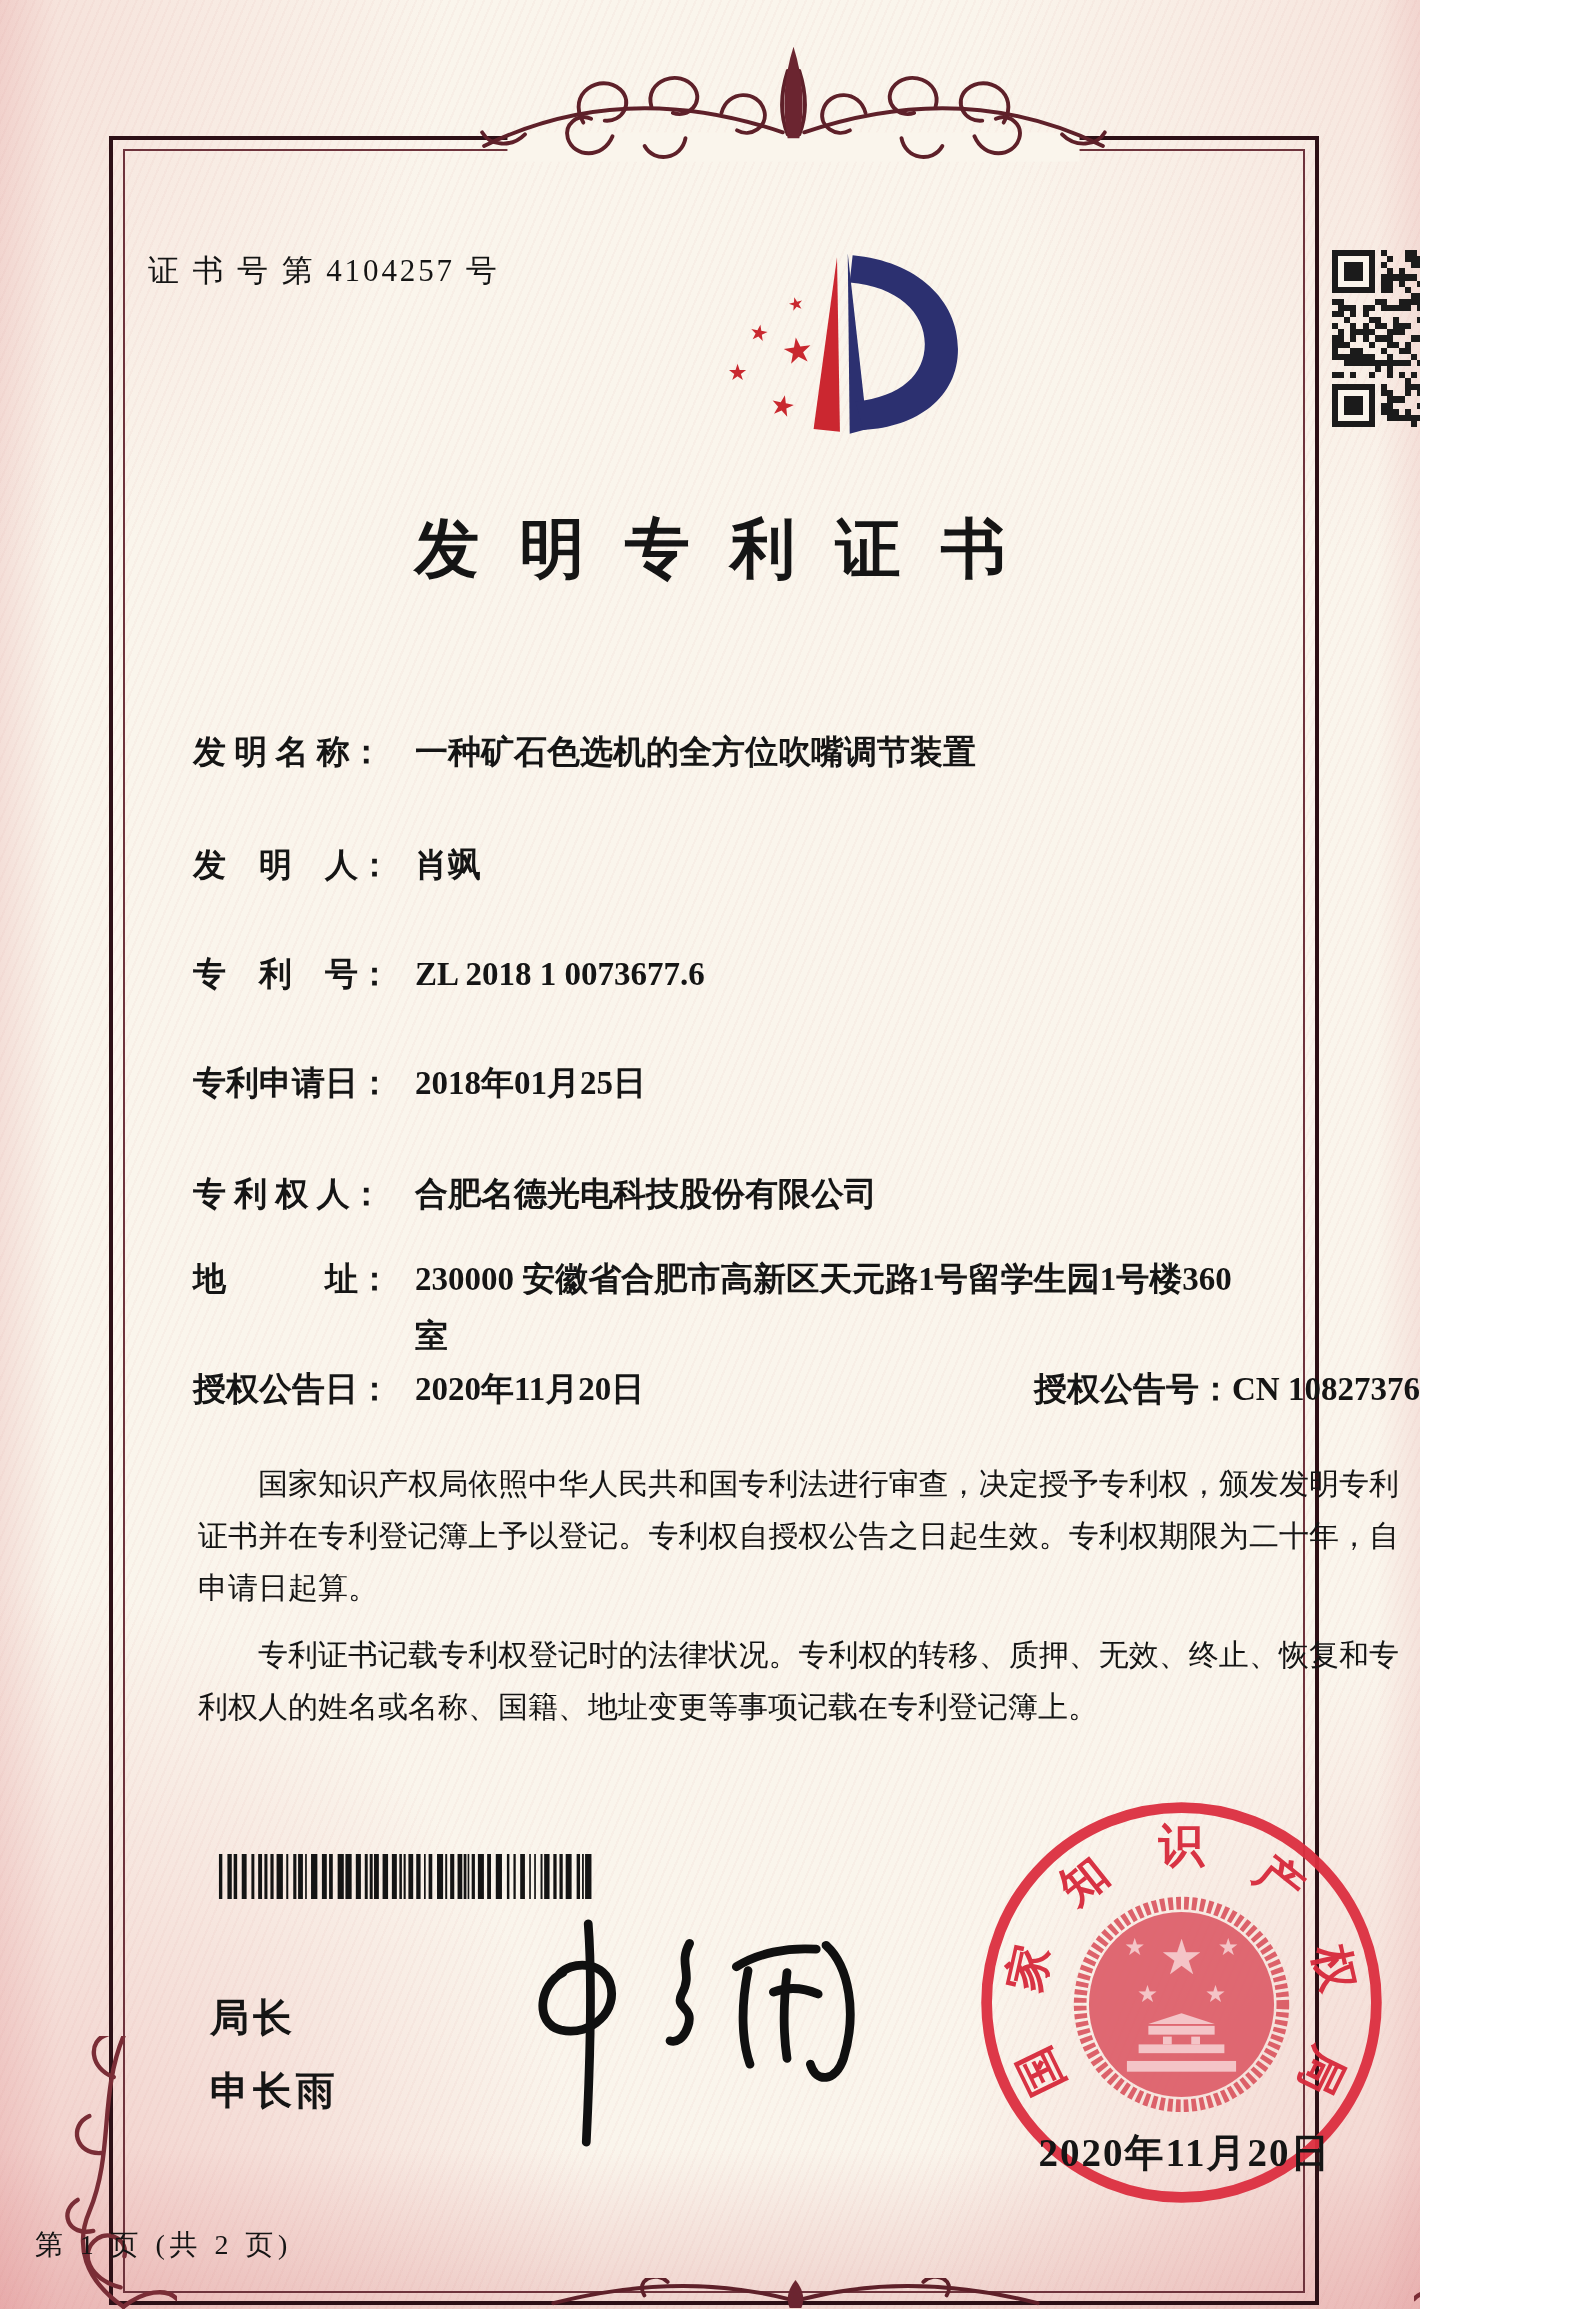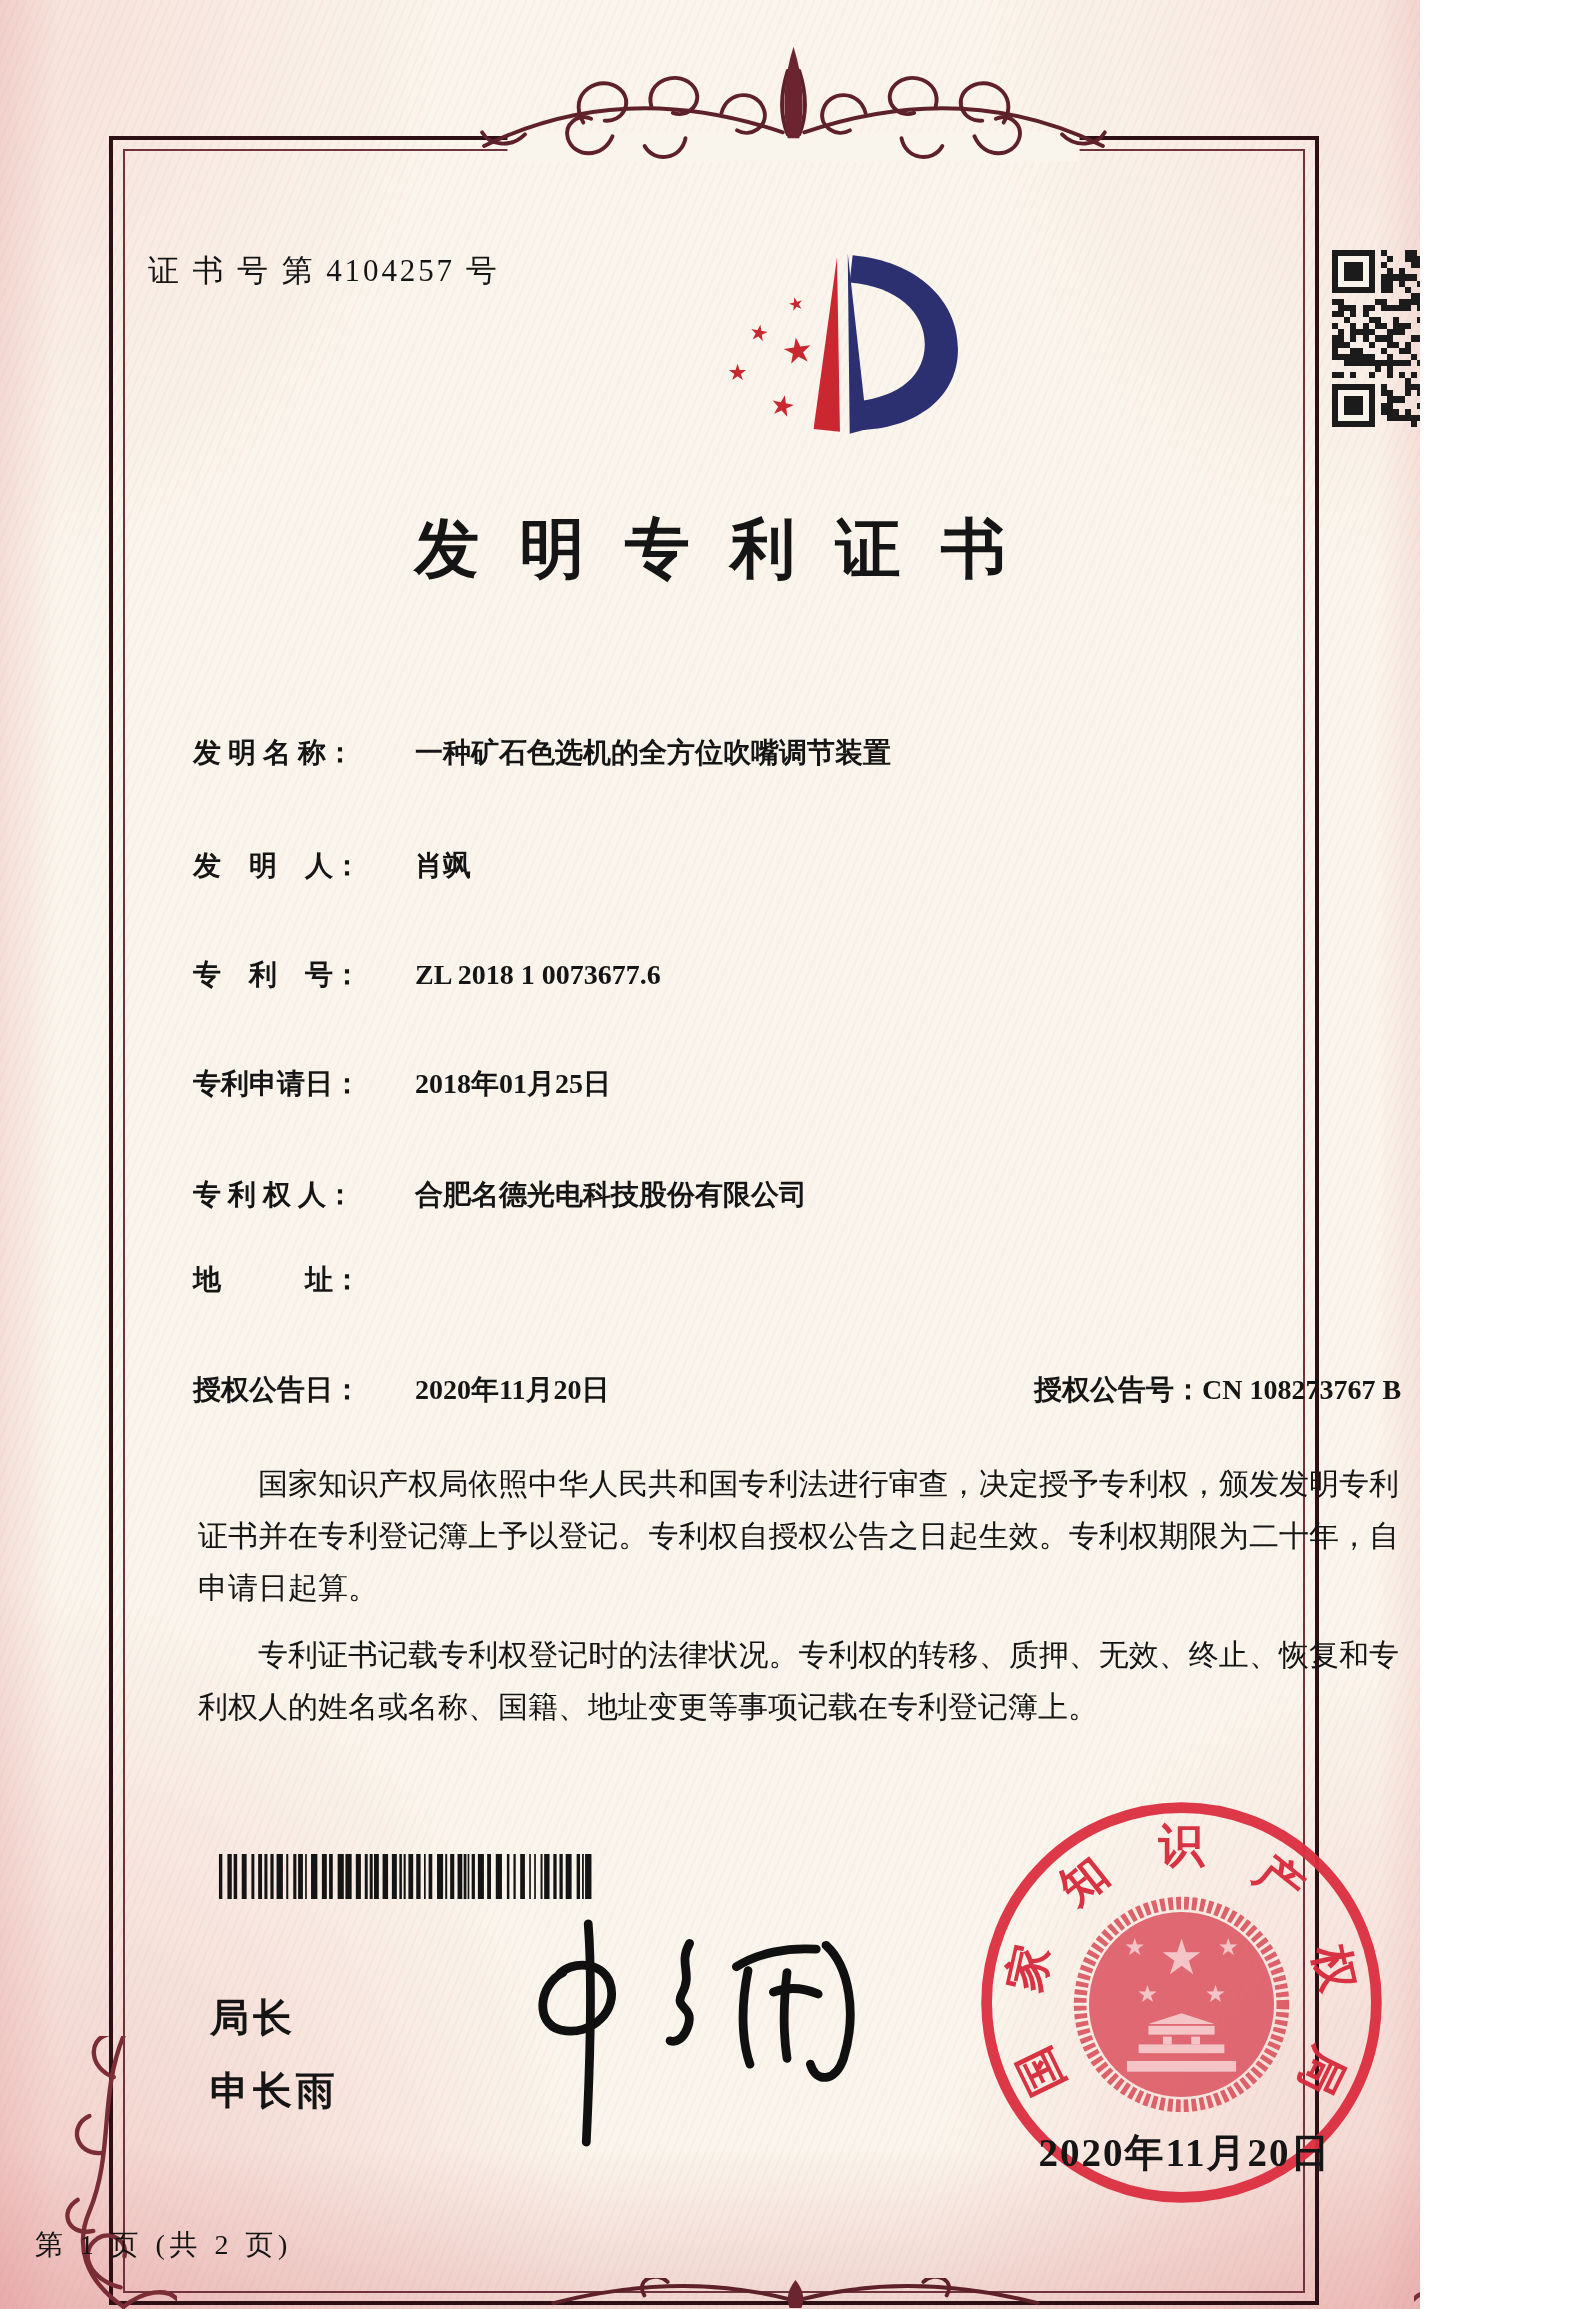--- a/index.html
+++ b/index.html
@@ -20,21 +20,21 @@
   .texture{position:absolute;inset:0;pointer-events:none;z-index:1;
     background:repeating-linear-gradient(113deg, rgba(205,120,120,.05) 0 2px, rgba(0,0,0,0) 2px 7.8px);}
   .frame-outer{position:absolute;left:109px;top:136px;right:101px;bottom:3.9px;border:4.9px solid #2d1016;z-index:2;}
   .frame-inner{position:absolute;left:123px;top:149px;right:115px;bottom:15.6px;border:2px solid #6e333c;z-index:2;}
   .ornament{position:absolute;z-index:3;}
   .cert-no{position:absolute;left:148px;top:250px;font-size:31px;letter-spacing:2.9px;white-space:pre;z-index:4;}
   .logo{position:absolute;left:671px;top:226px;width:293px;height:239px;z-index:4;}
   .qr{position:absolute;left:1332px;top:250px;width:177px;height:177px;z-index:4;}
   .title{position:absolute;left:0;right:0;top:505px;text-align:center;font-size:65px;font-weight:700;
     letter-spacing:.62em;text-indent:.62em;z-index:4;}
-  .field-row{position:absolute;left:193px;right:146px;display:flex;font-size:28px;font-weight:600;z-index:4;line-height:57px;}
+  .field-row{position:absolute;left:193px;right:146px;display:flex;font-size:33px;font-weight:600;z-index:4;line-height:57px;}
   .flabel{flex:0 0 222px;white-space:pre;}
   .fvalue{white-space:pre-line;flex:1;}
   .pair2{position:absolute;left:841px;top:0;display:flex;white-space:pre;}
   .paras{position:absolute;left:183px;top:1443px;width:1231px;font-size:30px;line-height:52px;
     text-align:justify;z-index:4;font-weight:500;}
   .paras p{margin:15px;text-indent:2em;}
   .barcode{position:absolute;left:217px;top:1854px;width:380px;height:45px;z-index:4;}
   .director{position:absolute;left:210px;font-size:39px;font-weight:600;z-index:4;
     font-family:"Liberation Sans","DejaVu Sans",sans-serif;letter-spacing:3.9px;}
   .signature{position:absolute;left:444px;top:1916px;width:458px;height:234px;z-index:5;}
@@ -480,20 +480,22 @@
   <div class="field-row" style="top:1055px">
     <span class="flabel">专利申请日：</span>
     <span class="fvalue">2018年01月25日</span>
   </div>
   <div class="field-row" style="top:1166px">
     <span class="flabel">专 利 权 人：</span>
     <span class="fvalue">合肥名德光电科技股份有限公司</span>
   </div>
   <div class="field-row" style="top:1251px">
     <span class="flabel">地　　　址：</span>
+    <span class="fvalue">230000 安徽省合肥市高新区天元路1号留学生园1号楼360
+室</span>
   </div>
   <div class="field-row" style="top:1361px">
     <span class="flabel">授权公告日：</span>
     <span class="fvalue">2020年11月20日</span>
     <span class="pair2">
       <span>授权公告号：</span>
       <span>CN 108273767 B</span>
     </span>
   </div>
 

